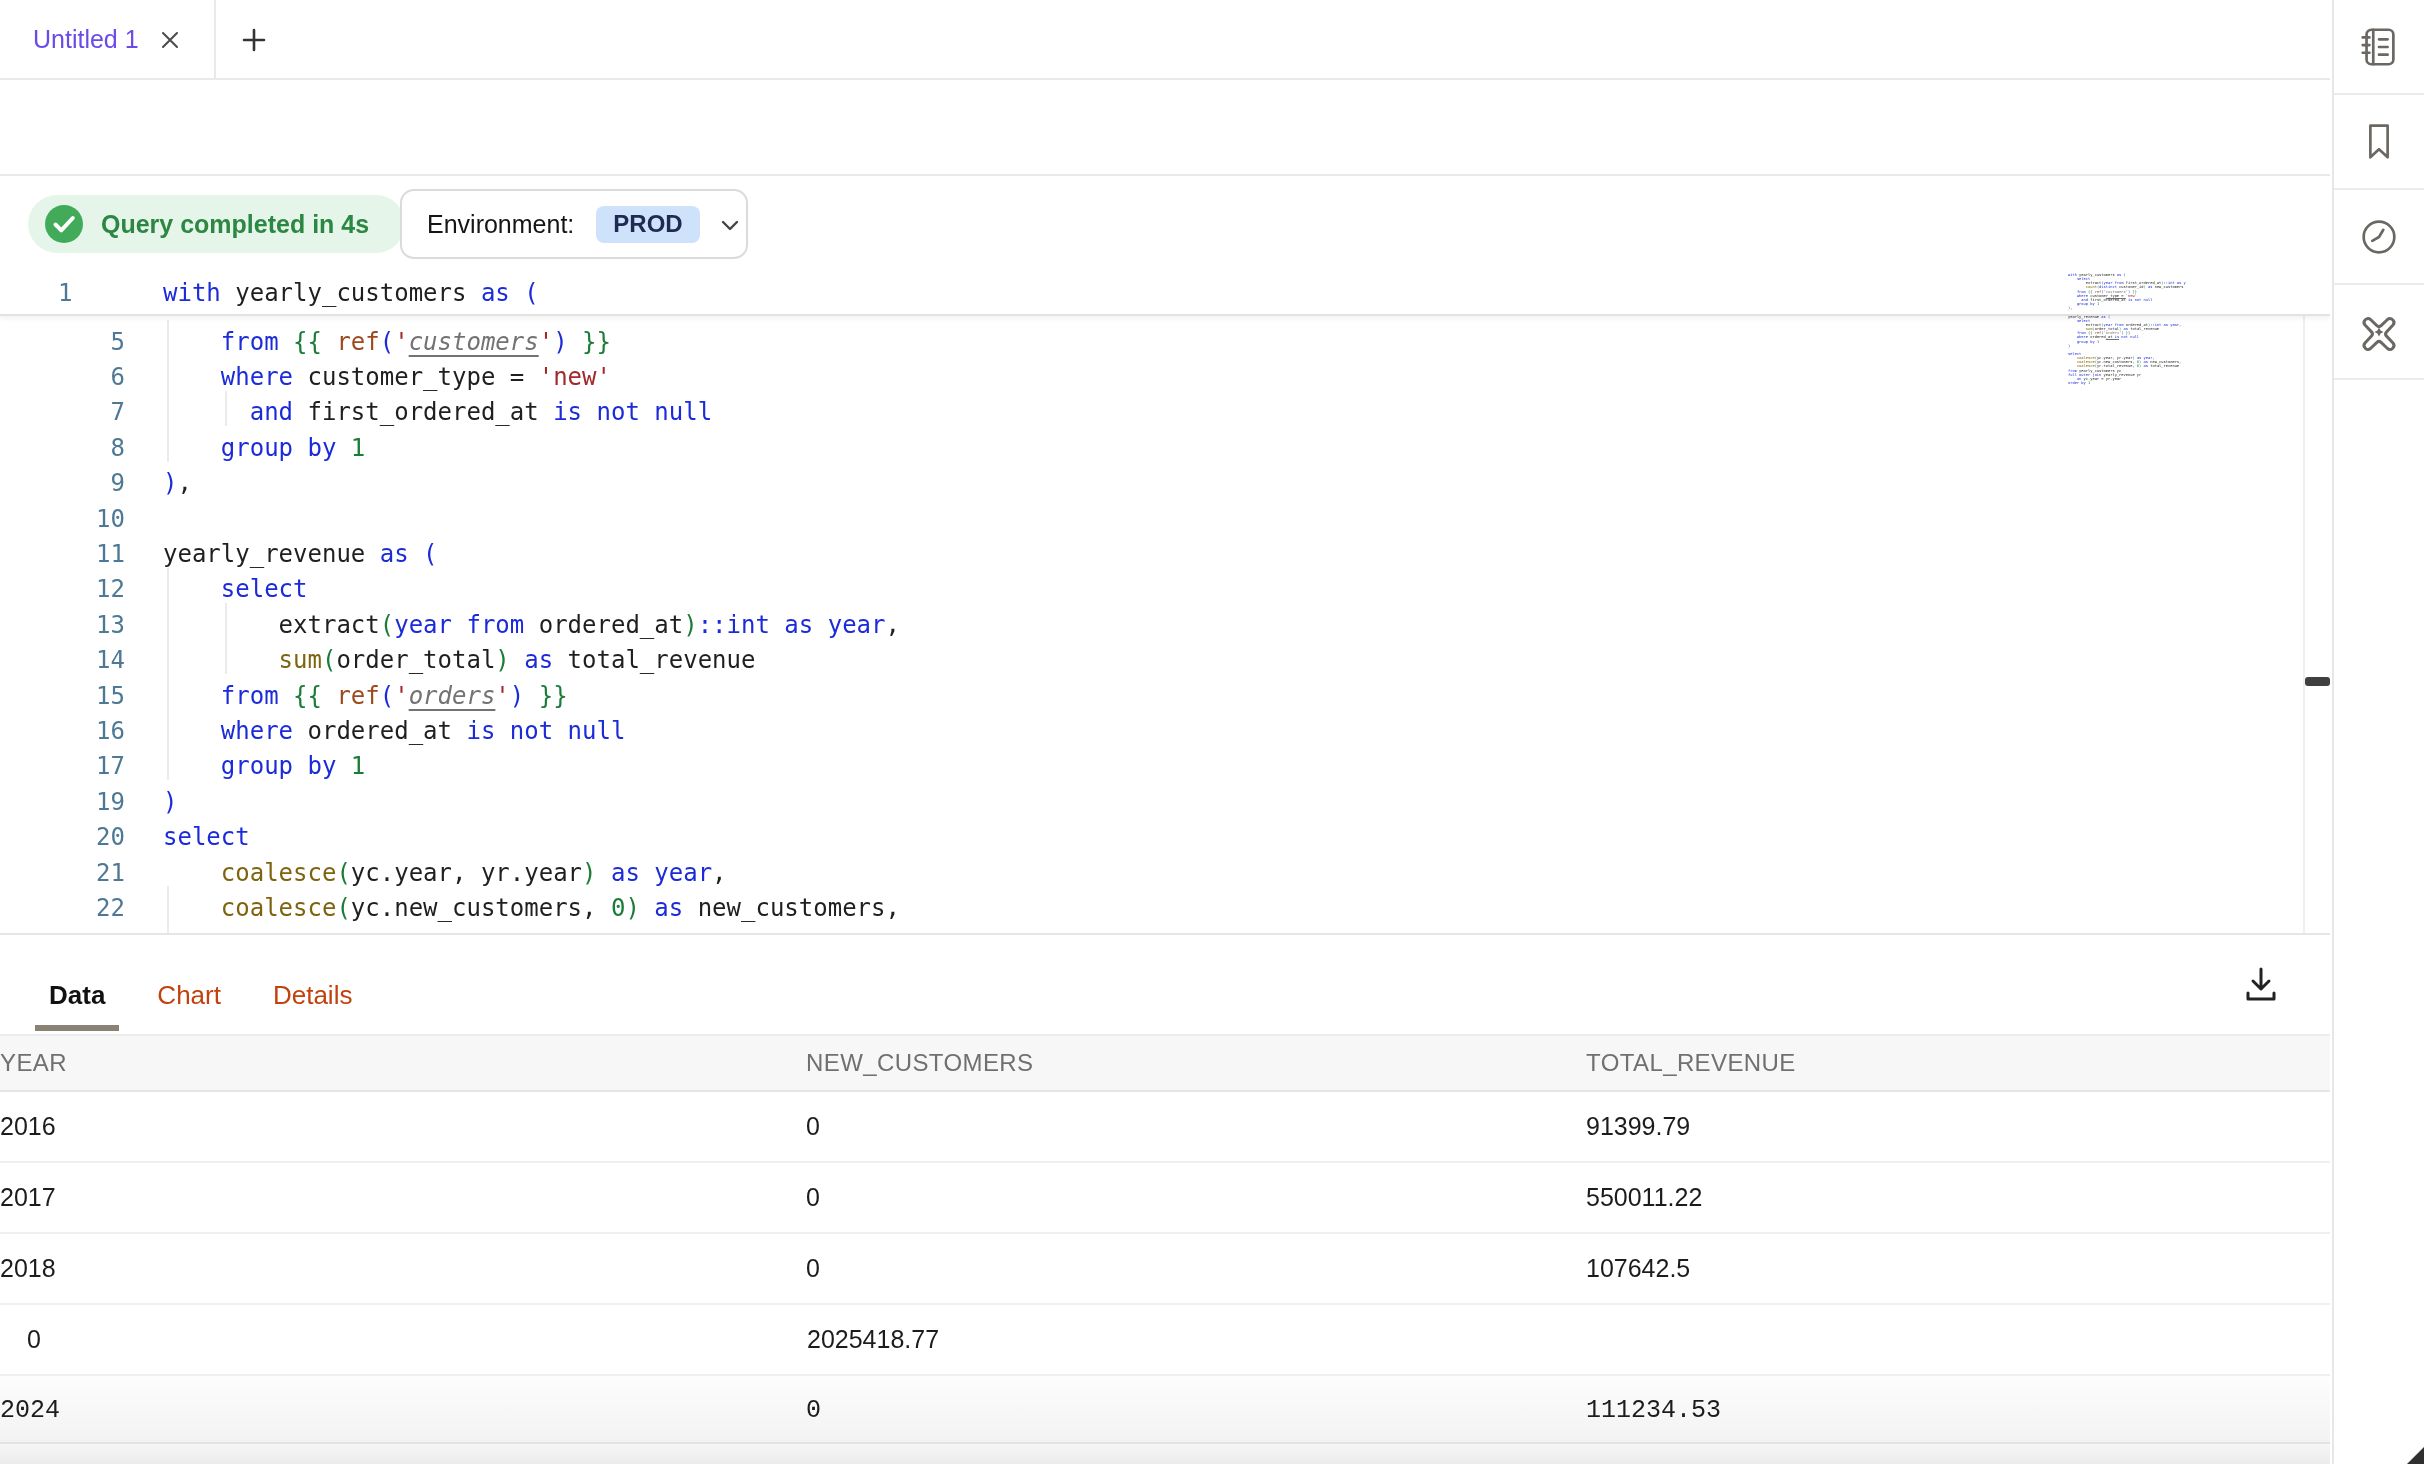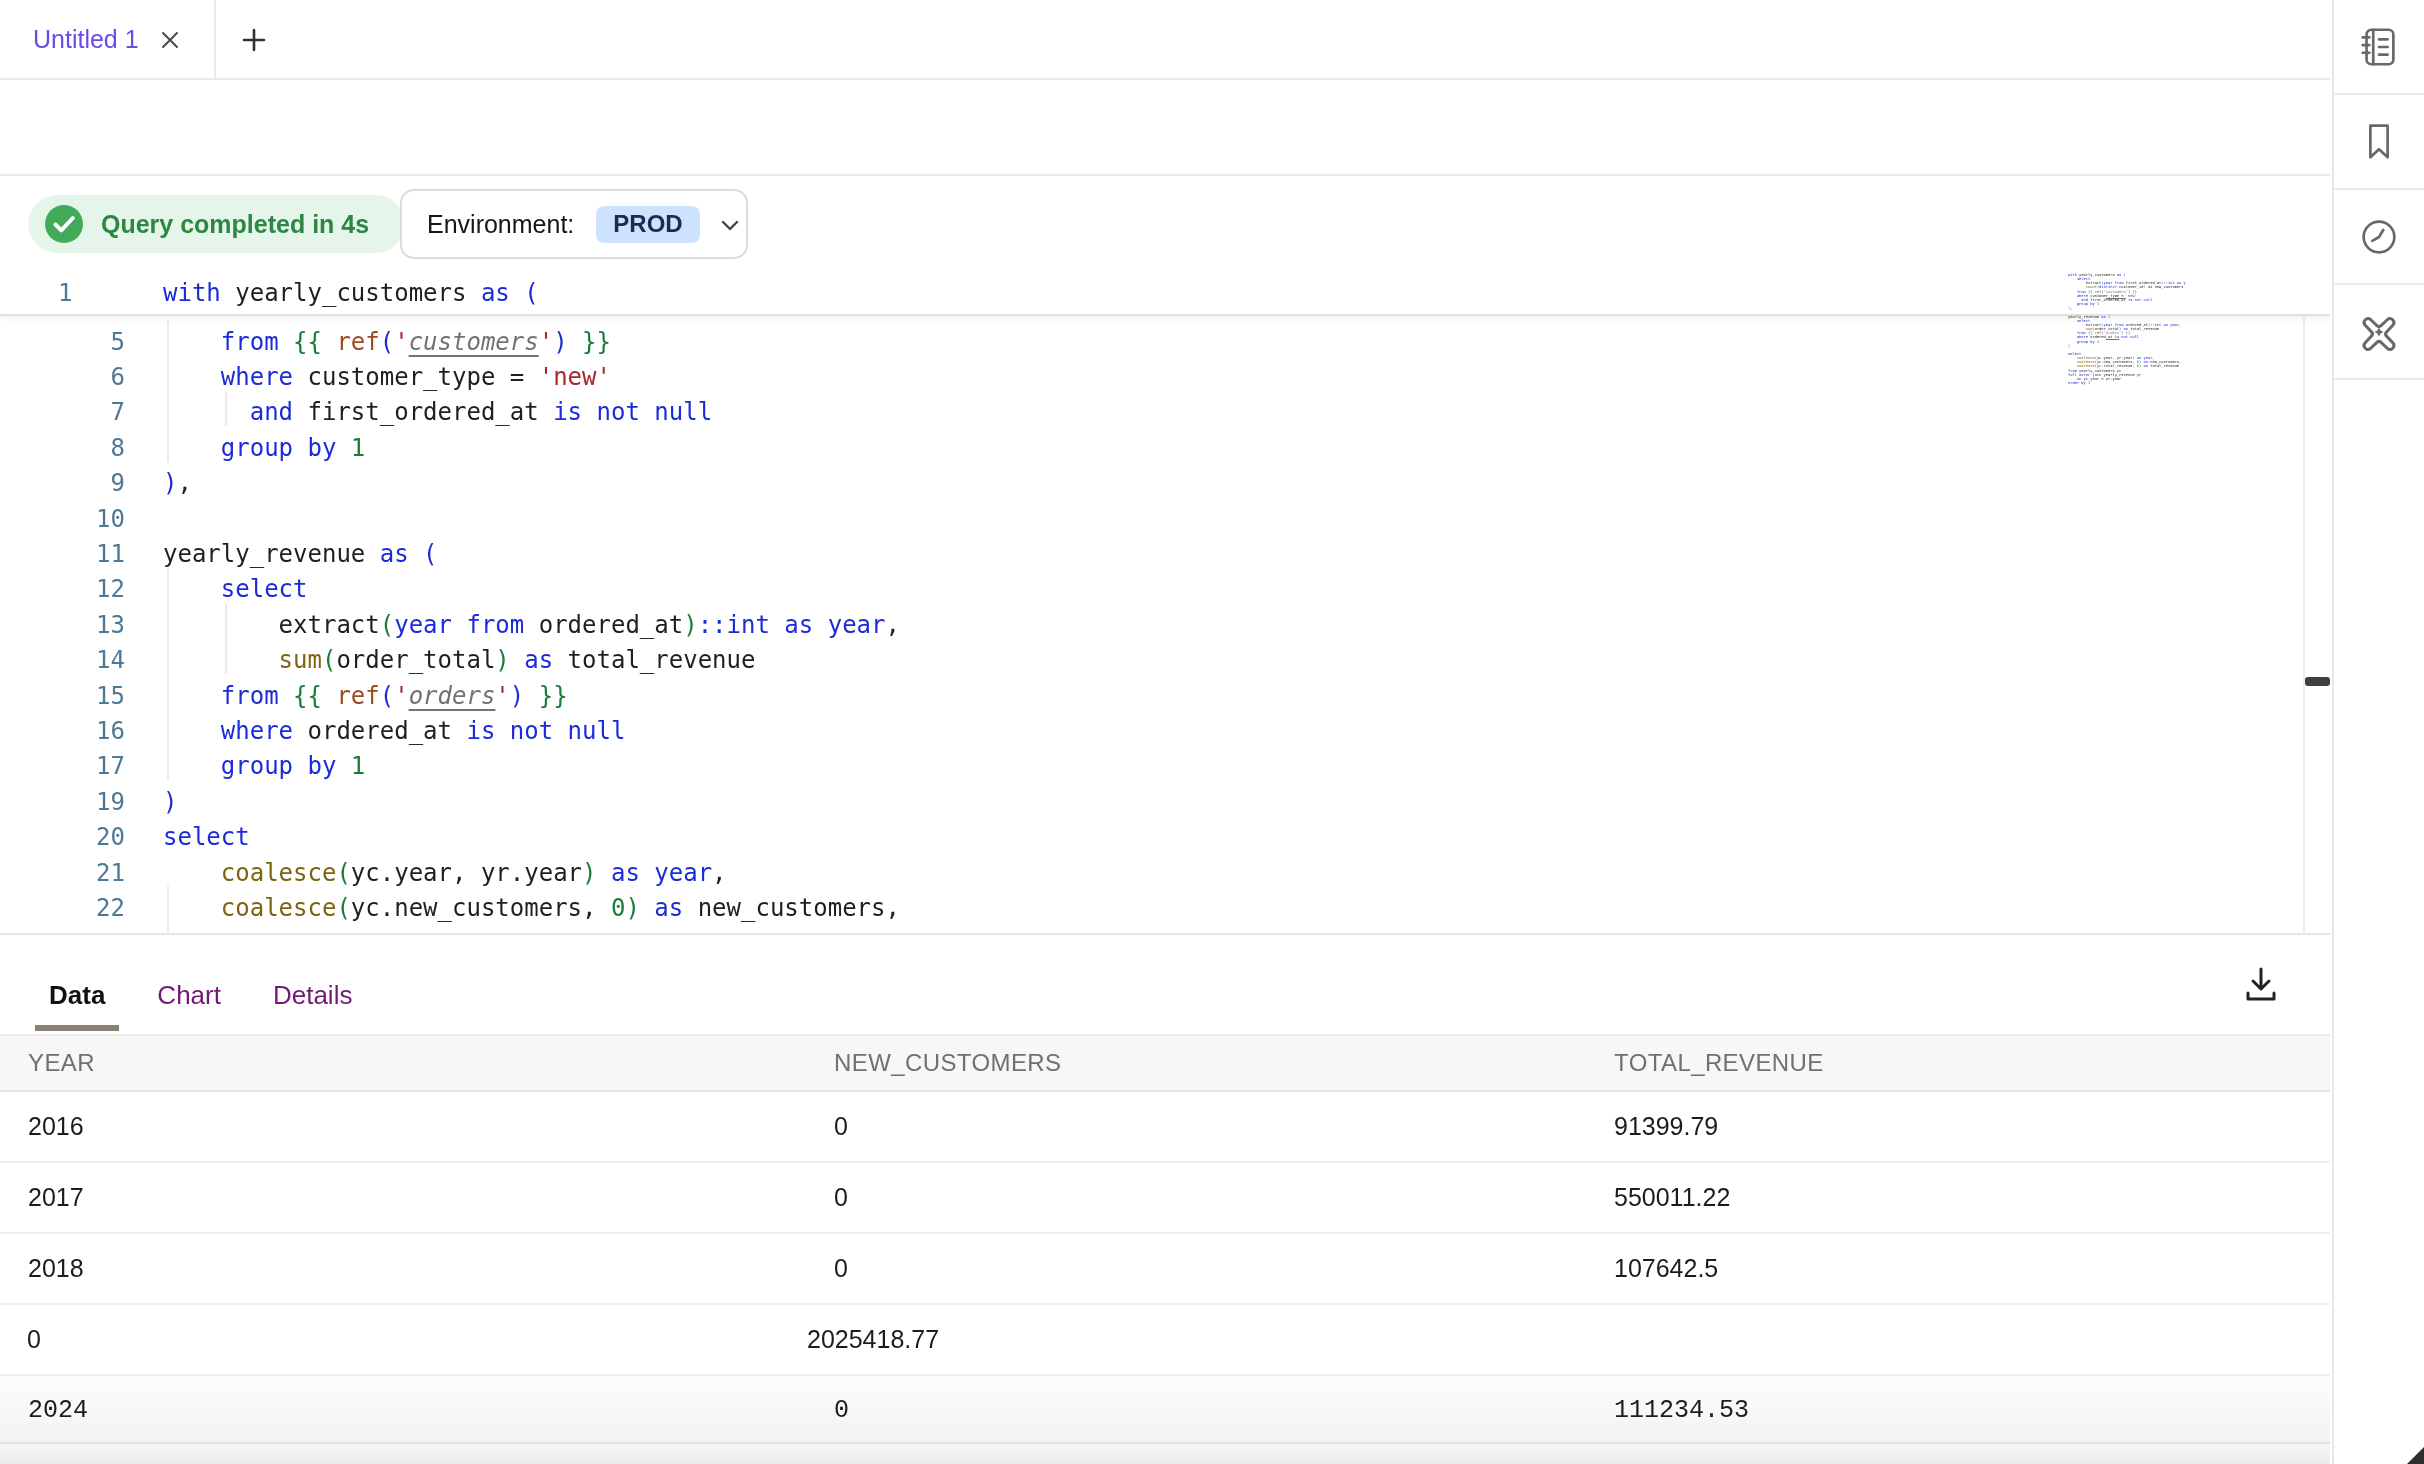--- a/index.html
+++ b/index.html
@@ -67,33 +67,33 @@
   .minimap{position:absolute;left:2068px;top:97px;width:118px;height:116px;overflow:hidden;z-index:4;
            font-family:"DejaVu Sans Mono",monospace;font-size:3.7px;line-height:4.15px;white-space:pre;}
   .vtrack-line{position:absolute;left:2303px;top:97px;width:2px;height:660px;background:#efefef;}
   .vthumb{position:absolute;left:2305px;top:501px;width:25px;height:9px;background:#3f3f3f;border-radius:3px;}
 
   
   .results{position:absolute;left:0;top:933px;width:2330px;height:531px;background:#fff;
            border-top:2px solid #e6e6e6;box-sizing:border-box;}
   .rtabs{position:absolute;left:35px;top:30px;display:flex;gap:24px;}
   .rtab{position:relative;display:flex;align-items:center;height:60px;padding:0 14px;
-        font-size:26px;color:#701a75;}
+        font-size:26px;color:#c2410c;}
   .rtab.active{font-weight:700;color:#111;}
   .rtab.active::after{content:"";position:absolute;left:0;right:0;bottom:-6px;height:6px;background:#8b8276;}
   .download-btn{position:absolute;left:2240px;top:28px;color:#222;}
 
   .thead{position:absolute;left:0;top:99px;width:2330px;height:58px;background:#f7f7f8;
          border-top:2px solid #ececec;border-bottom:2px solid #e5e5e5;box-sizing:border-box;
          display:flex;align-items:center;font-size:24px;color:#707070;letter-spacing:0.4px;}
   .tbody{position:absolute;left:0;top:157px;width:2330px;}
   .trow{height:71px;border-bottom:2px solid #efefef;display:flex;align-items:center;
         font-size:25px;color:#1c1c1e;box-sizing:border-box;}
   .trow:last-child{background:linear-gradient(180deg,#fdfdfd,#f2f2f2);font-family:Liberation Mono, monospace;}
-  .c1{width:779px;box-sizing:border-box;flex:none;margin-left:28px;}
+  .c1{width:779px;box-sizing:border-box;flex:none;}
   .c2{width:780px;padding-left:27px;box-sizing:border-box;flex:none;}
   .c3{flex:1;padding-left:27px;box-sizing:border-box;}
 
   .hscroll{position:absolute;left:0;top:507px;width:2330px;height:24px;border-top:2px solid #e3e3e3;
            background:linear-gradient(180deg,#f6f6f6,#ebebeb);box-sizing:border-box;}
 
   
   .sidebar{position:absolute;left:2332px;top:0;width:92px;height:1464px;background:#fff;
            border-left:2px solid #e7e7e7;box-sizing:border-box;}
   .scell{height:93px;border-bottom:2px solid #eceaea;display:flex;align-items:center;

